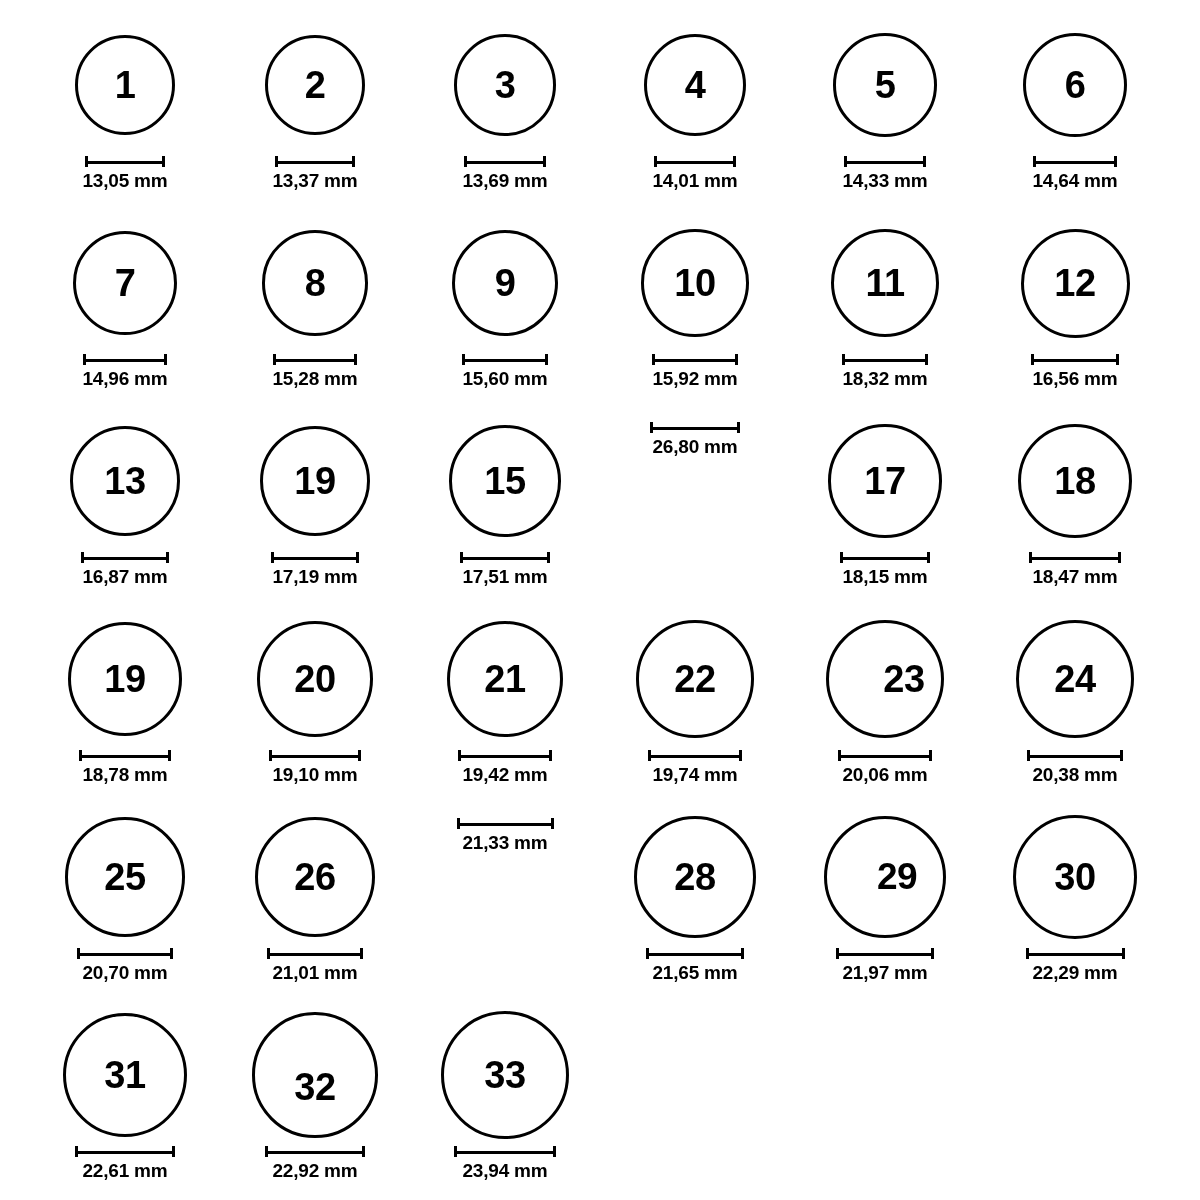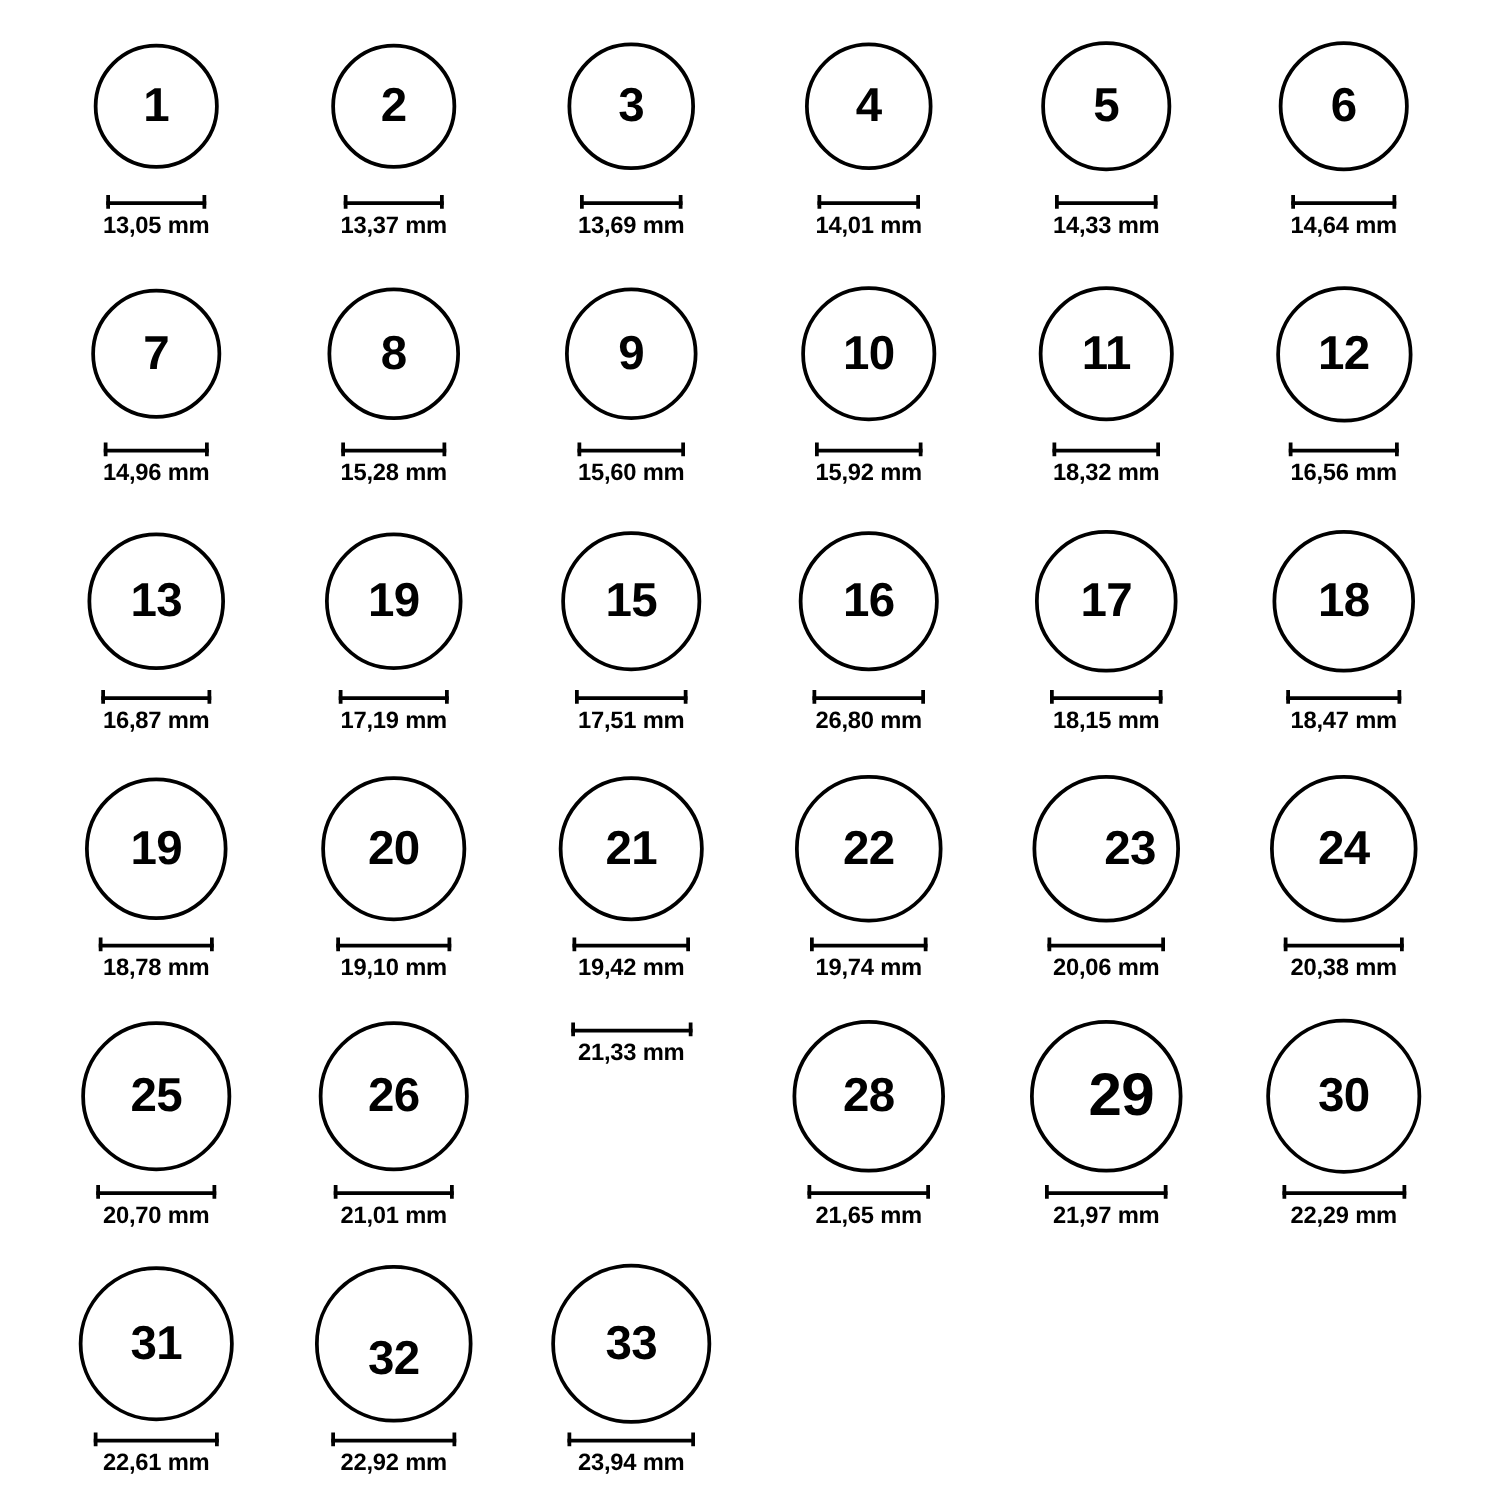--- a/index.html
+++ b/index.html
@@ -305,25 +305,20 @@
           </div>
         </div>
         <div class="measure">
           <div class="bar" style="width: 89.2px;">
             <span class="bar-end"></span>
           </div>
           <div class="mm">17,51 mm</div>
         </div>
       </div>
       <div class="cell">
-        <div class="ring-wrap">
-          <div class="ring" style="width: 112.3px; height: 112.3px;">
-            <span class="ring-label" style="font-size: 38px;">16</span>
-          </div>
-        </div>
         <div class="measure">
           <div class="bar" style="width: 89.8px;">
             <span class="bar-end"></span>
           </div>
           <div class="mm">26,80 mm</div>
         </div>
       </div>
       <div class="cell">
         <div class="ring-wrap">
           <div class="ring" style="width: 113.1px; height: 113.1px; justify-content: center;">
@@ -471,21 +466,21 @@
         <div class="measure">
           <div class="bar" style="width: 97.7px;">
             <span class="bar-end"></span>
           </div>
           <div class="mm">21,65 mm</div>
         </div>
       </div>
       <div class="cell">
         <div class="ring-wrap">
           <div class="ring" style="width: 122.9px; height: 122.9px;">
-            <span class="ring-label" style="font-size: 48px; margin-left: 24px;">29</span>
+            <span class="ring-label" style="font-size: 37px; margin-left: 24px;">29</span>
           </div>
         </div>
         <div class="measure">
           <div class="bar" style="width: 98.3px;">
             <span class="bar-end"></span>
           </div>
           <div class="mm">21,97 mm</div>
         </div>
       </div>
       <div class="cell">

